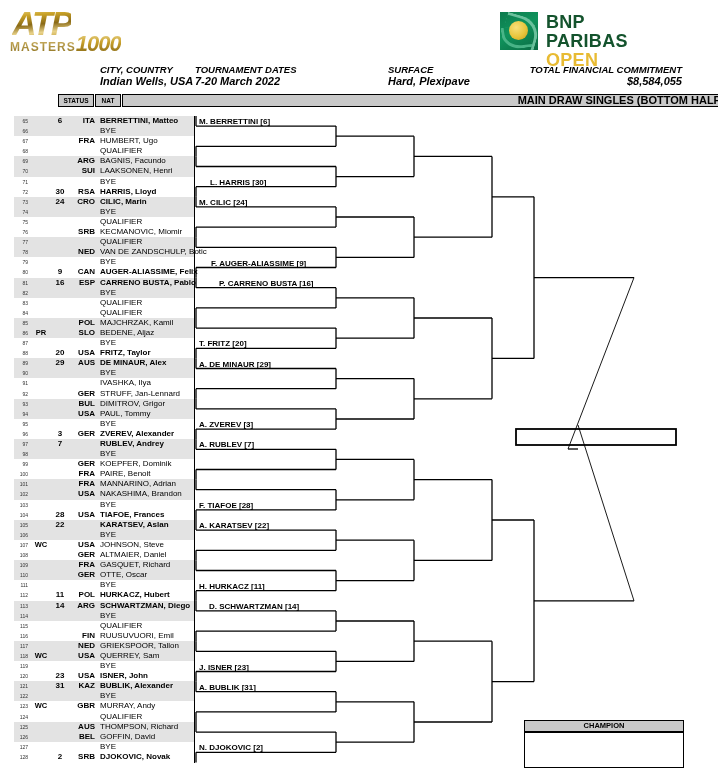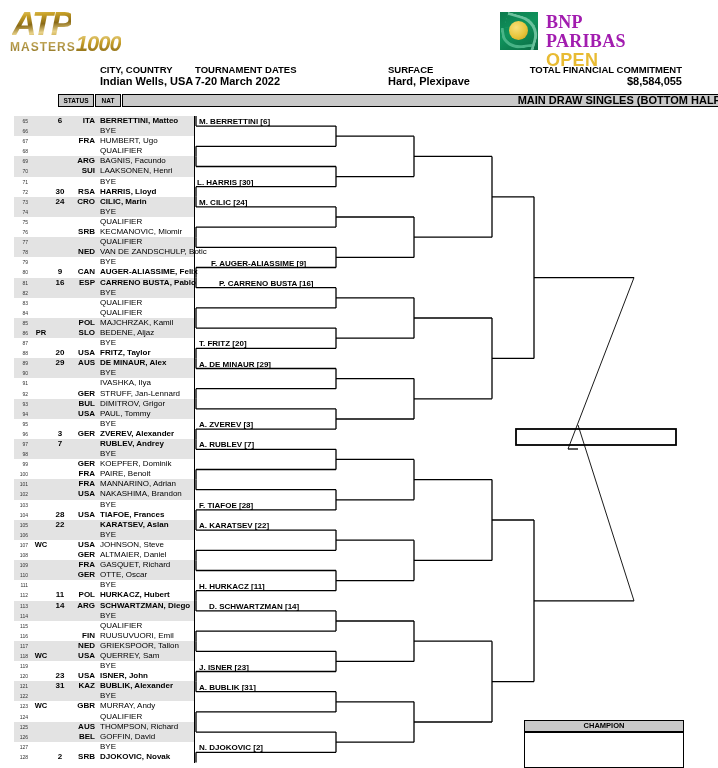--- a/index.html
+++ b/index.html
@@ -52,25 +52,25 @@
     position:absolute;left:3px;top:4px;width:32px;height:30px;
     border-top:3px solid #6fc4a0;border-right:3px solid #6fc4a0;
     border-radius:0 60% 0 0;transform:rotate(16deg);opacity:.95;
   }
   .bnp-swoosh2{
     position:absolute;left:2px;top:14px;width:26px;height:20px;
     border-bottom:3px solid #4fb98c;border-left:3px solid #4fb98c;
     border-radius:0 0 0 70%;transform:rotate(-8deg);opacity:.9;
   }
   .bnp-txt{position:absolute;left:46px;top:1px;}
-  .bnp-l1{font-size:18px;font-weight:bold;color:#a21caf;line-height:19px;letter-spacing:.3px;font-family:Liberation Serif, serif;}
+  .bnp-l1{font-size:18px;font-weight:bold;color:#14532d;line-height:19px;letter-spacing:.3px;}
   .bnp-l2{font-size:18px;font-weight:bold;color:#e8bb33;line-height:19px;letter-spacing:.3px;}
 
   
-  .info{position:absolute;top:64px;left:0;width:569px;height:26px;}
+  .info{position:absolute;top:64px;left:0;width:569px;height:26px;font-style:italic;}
   .info .cell{position:absolute;}
   .info .lbl{font-size:9.5px;font-weight:bold;line-height:11px;white-space:nowrap;}
   .info .val{font-size:11px;font-weight:bold;line-height:13px;white-space:nowrap;}
   .i-city{left:100px;top:0;}
   .i-dates{left:195px;top:0;}
   .i-surface{left:388px;top:0;}
   .i-money{left:470px;top:0;width:212px;text-align:right;}
 
   
   .titlebar{position:absolute;left:14px;top:94px;width:670px;height:13px;margin-left:44px;}
@@ -754,21 +754,21 @@
         <line x1="340" y1="408" x2="340" y2="569.5999999999999" stroke="#000" stroke-width="1.3"></line>
         <line x1="340" y1="165.6" x2="440" y2="165.6" stroke="#000" stroke-width="1.3"></line>
         <line x1="340" y1="488.79999999999995" x2="440" y2="488.79999999999995" stroke="#000" stroke-width="1.3"></line>
         <rect x="322" y="317" width="160" height="16" fill="#fff" stroke="#000" stroke-width="1.8"></rect>
         <line x1="440" y1="165.6" x2="374" y2="337" stroke="#000" stroke-width="0.9"></line>
         <line x1="374" y1="337" x2="384" y2="337" stroke="#000" stroke-width="1.3"></line>
         <line x1="384" y1="313" x2="440" y2="488.79999999999995" stroke="#000" stroke-width="0.9"></line>
       </svg>
     <div id="bracket-labels">
         <div class="bk-label" style="left: 5px; top: 5.1px;">M. BERRETTINI [6]</div>
-        <div class="bk-label" style="left: 3px; top: 65.7px;">L. HARRIS [30]</div>
+        <div class="bk-label" style="left: 16px; top: 65.7px;">L. HARRIS [30]</div>
         <div class="bk-label" style="left: 5px; top: 85.9px;">M. CILIC [24]</div>
         <div class="bk-label" style="left: 5px; top: 146.5px; padding-left: 12px;">F. AUGER-ALIASSIME [9]</div>
         <div class="bk-label" style="left: 5px; top: 166.7px; margin-left: 20px;">P. CARRENO BUSTA [16]</div>
         <div class="bk-label" style="left: 5px; top: 227.3px;">T. FRITZ [20]</div>
         <div class="bk-label" style="left: 5px; top: 247.5px;">A. DE MINAUR [29]</div>
         <div class="bk-label" style="left: 5px; top: 308.1px;">A. ZVEREV [3]</div>
         <div class="bk-label" style="left: 5px; top: 328.3px;">A. RUBLEV [7]</div>
         <div class="bk-label" style="left: 5px; top: 388.9px;">F. TIAFOE [28]</div>
         <div class="bk-label" style="left: 5px; top: 409.1px;">A. KARATSEV [22]</div>
         <div class="bk-label" style="left: 5px; top: 469.7px;">H. HURKACZ [11]</div>

